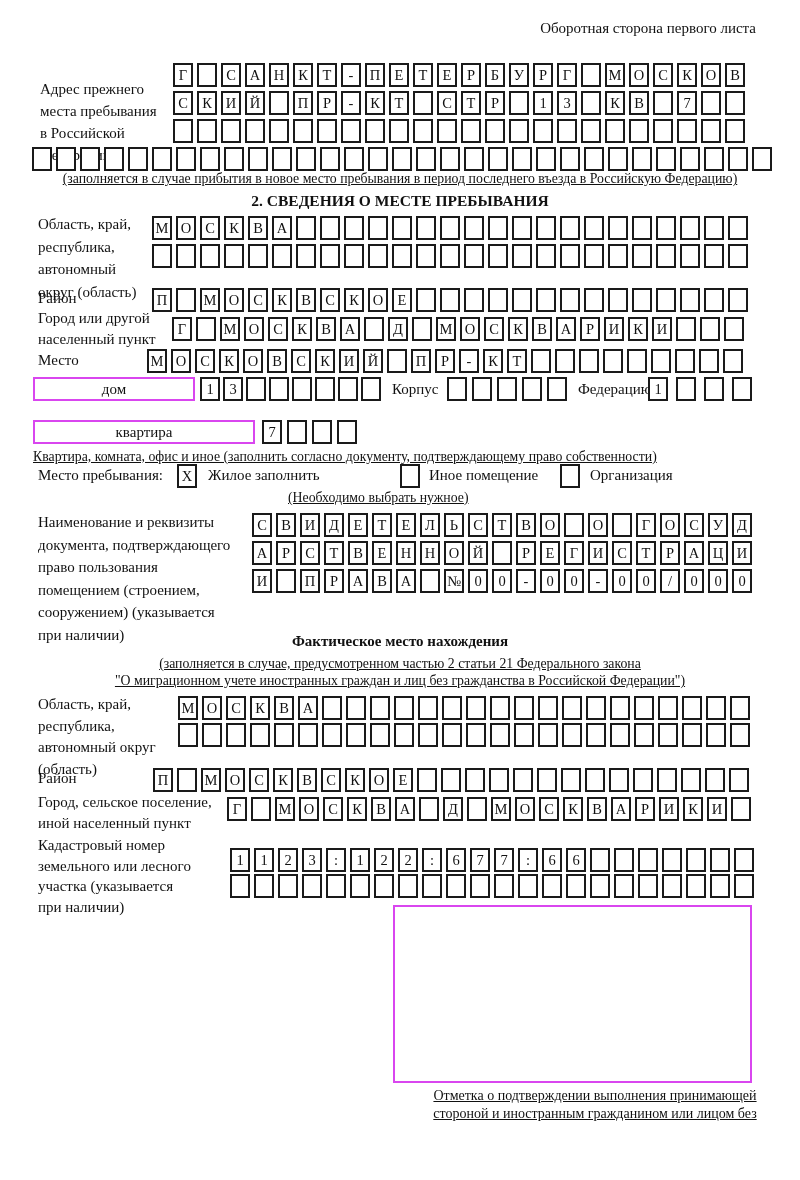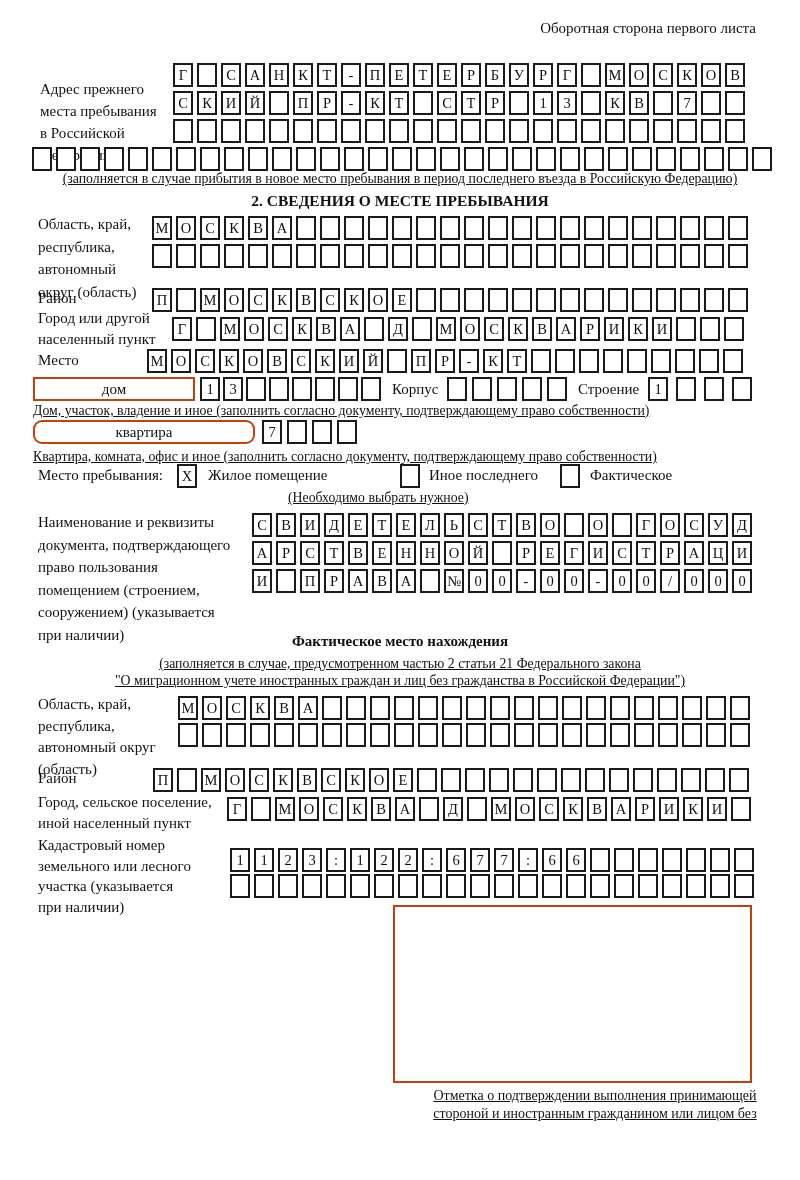--- a/index.html
+++ b/index.html
@@ -10,21 +10,21 @@
         margin-right:4px;display:flex;align-items:center;justify-content:center;
         font-size:14.5px;line-height:1;background:#fff;}
   .gap5 .cell{margin-right:5px;}
   .gap8 .cell{margin-right:8px;}
   .gap3 .cell{margin-right:3px;}
   .cell.abs{position:absolute;}
   .label{position:absolute;font-size:15px;line-height:24px;white-space:nowrap;}
   .note{position:absolute;font-size:13.8px;white-space:nowrap;text-decoration:underline;}
   .center{left:0;width:800px;text-align:center;white-space:normal;}
   .title{position:absolute;font-weight:bold;font-size:15.5px;}
-  .bigbox{position:absolute;box-sizing:border-box;border:2px solid #c2410c;background:#fff;
+  .bigbox{position:absolute;box-sizing:border-box;border:2px solid #d946ef;background:#fff;
           display:flex;align-items:center;justify-content:center;font-size:15px;}
   .hdr{position:absolute;font-size:15px;white-space:nowrap;}
 </style>
 </head>
 <body>
 
 <div class="sheet">
 
   <div class="hdr" style="top:20px;right:44px;">Оборотная сторона первого листа</div>
 
@@ -298,45 +298,44 @@
       <span class="cell"></span>
     </div>
   <div class="label" style="left:392px;top:377px;">Корпус</div>
   <div class="cellrow gap5" style="left:447px;top:377px;">
       <span class="cell"></span>
       <span class="cell"></span>
       <span class="cell"></span>
       <span class="cell"></span>
       <span class="cell"></span>
     </div>
-  <div class="label" style="left:578px;top:377px;">Строение</div>
+  <div class="label" style="left:578px;top:377px;">Федерацию</div>
   <div class="cellrow gap8" style="left:648px;top:377px;">
       <span class="cell">1</span>
       <span class="cell"></span>
       <span class="cell"></span>
       <span class="cell"></span>
     </div>
-  <div class="note" style="left:33px;top:403px;">Дом, участок, владение и иное (заполнить согласно документу, подтверждающему право собственности)</div>
-
-  <div class="bigbox" style="left:33px;top:420px;width:222px;height:24px;border-radius:9px;">квартира</div>
+
+  <div class="bigbox" style="left:33px;top:420px;width:222px;height:24px;">квартира</div>
   <div class="cellrow gap5" style="left:262px;top:420px;">
       <span class="cell">7</span>
       <span class="cell"></span>
       <span class="cell"></span>
       <span class="cell"></span>
     </div>
   <div class="note" style="left:33px;top:449px;text-align:right;">Квартира, комната, офис и иное (заполнить согласно документу, подтверждающему право собственности)</div>
 
   <div class="label" style="left:38px;top:463px;">Место пребывания:</div>
   <span class="cell abs" style="left:177px;top:464px;">X</span>
-  <div class="label" style="left:208px;top:463px;">Жилое помещение</div>
+  <div class="label" style="left:208px;top:463px;">Жилое заполнить</div>
   <span class="cell abs" style="left:400px;top:464px;"></span>
-  <div class="label" style="left:429px;top:463px;">Иное последнего</div>
+  <div class="label" style="left:429px;top:463px;">Иное помещение</div>
   <span class="cell abs" style="left:560px;top:464px;"></span>
-  <div class="label" style="left:590px;top:463px;">Фактическое</div>
+  <div class="label" style="left:590px;top:463px;">Организация</div>
   <div class="note" style="left:288px;top:490px;">(Необходимо выбрать нужное)</div>
 
   <div class="label" style="left:38px;top:511px;line-height:22.5px;">Наименование и реквизиты<br>документа, подтверждающего<br>право пользования<br>помещением (строением,<br>сооружением) (указывается<br>при наличии)</div>
   <div class="cellrow" style="left:252px;top:513px;">
       <span class="cell">С</span>
       <span class="cell">В</span>
       <span class="cell">И</span>
       <span class="cell">Д</span>
       <span class="cell">Е</span>
       <span class="cell">Т</span>

